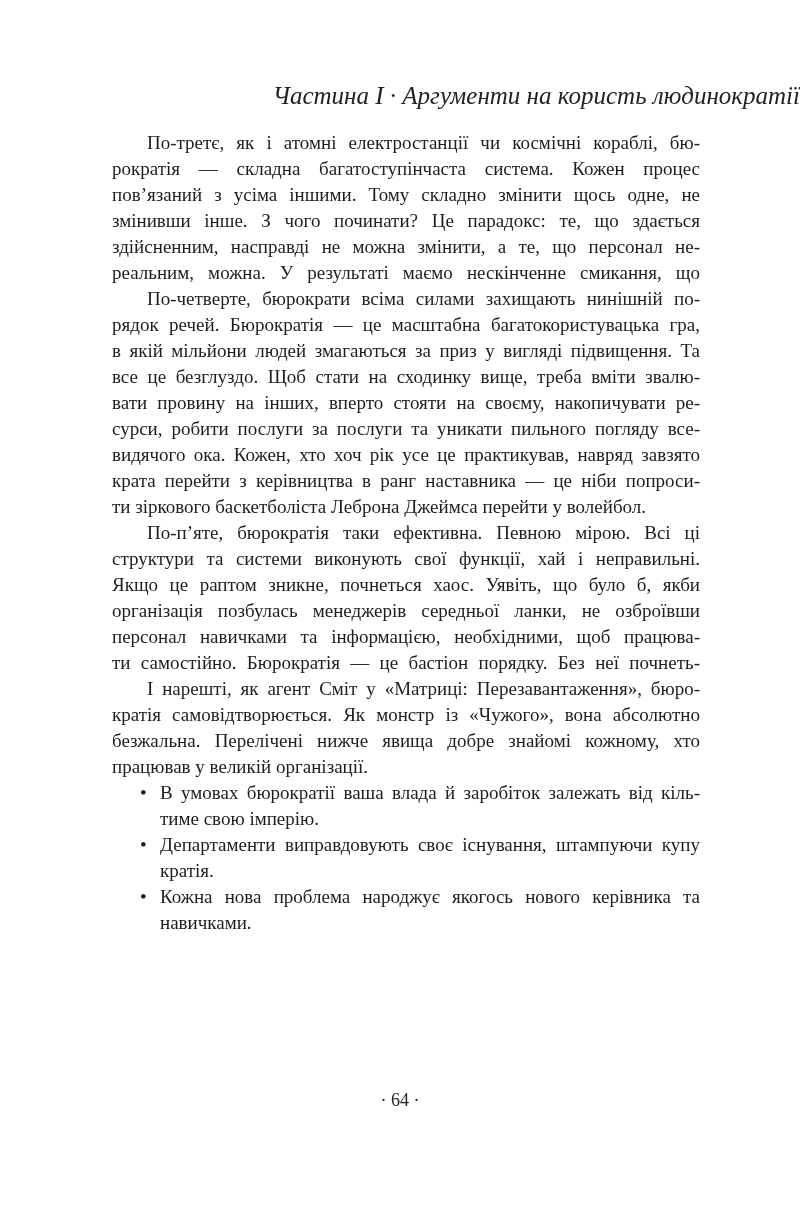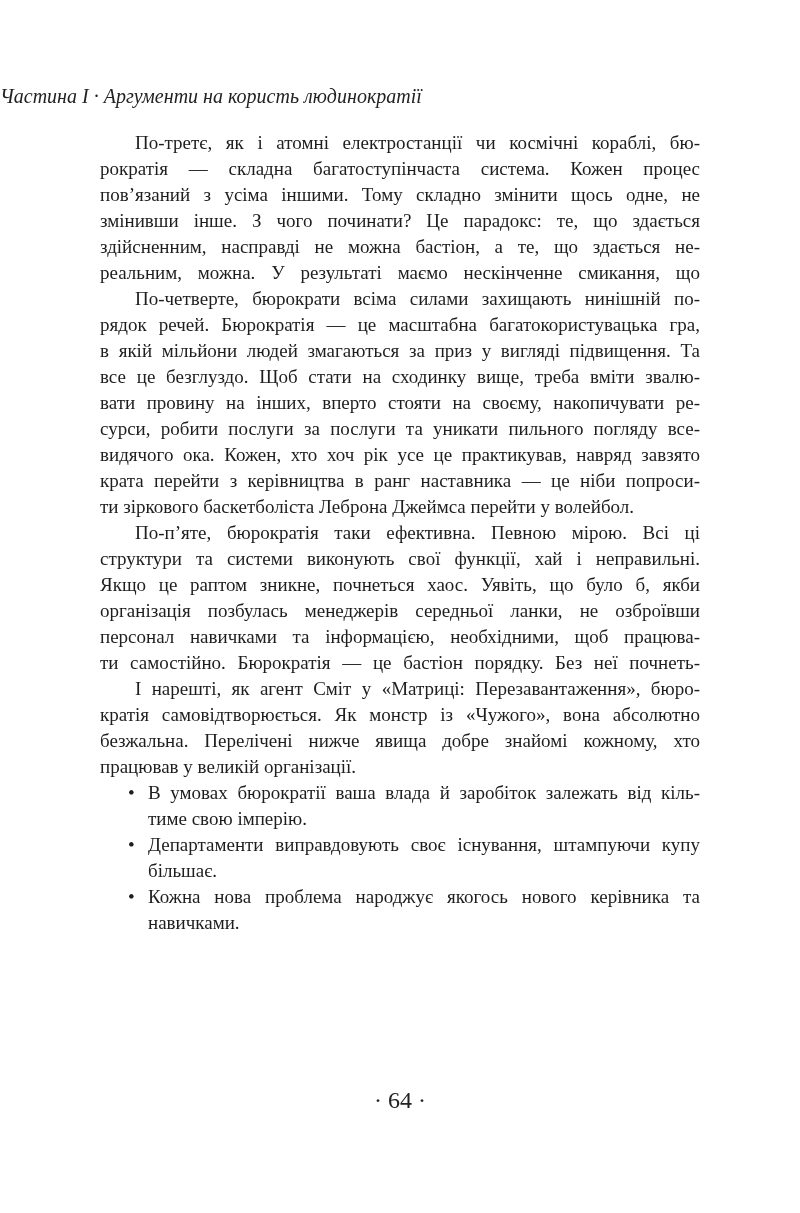--- a/index.html
+++ b/index.html
@@ -14,38 +14,39 @@
     background: #ffffff;
     font-family: "Liberation Serif", "DejaVu Serif", serif;
     color: #1e1e1e;
     overflow: hidden;
   }
   .running-header {
     position: absolute;
     top: 84px;
     left: 0;
     width: 800px;
-    text-align: left;
+    text-align: right;
     font-style: italic;
-    font-size: 20px;
+    font-size: 25px;
     line-height: 24px;
     color: #222222;
   }
   .page-body {
     position: absolute;
     top: 130px;
     left: 100px;
     width: 600px;
     font-size: 19px;
     line-height: 26px;
   }
   .line {
     text-align: justify;
     text-align-last: justify;
     white-space: normal;
+    margin-left: 12px;
   }
   .line.last {
     text-align-last: left;
   }
   .paragraph .line.first {
     text-indent: 35px;
   }
   .bullet {
     padding-left: 48px;
   }
@@ -56,38 +57,38 @@
     position: absolute;
     left: -20px;
     top: 0;
   }
   .page-footer {
     position: absolute;
     top: 1088px;
     left: 0;
     width: 800px;
     text-align: center;
-    font-size: 24px;
+    font-size: 18px;
     line-height: 24px;
     color: #222222;
   }
 </style>
 </head>
 <body>
 
 <div class="page">
   <div class="running-header">Частина І · Аргументи на користь людинократії</div>
 
   <div class="page-body">
       <div class="block paragraph">
         <div class="line first">По-третє, як і атомні електростанції чи космічні кораблі, бю-</div>
         <div class="line">рократія — складна багатоступінчаста система. Кожен процес</div>
         <div class="line">пов’язаний з усіма іншими. Тому складно змінити щось одне, не</div>
         <div class="line">змінивши інше. З чого починати? Це парадокс: те, що здається</div>
-        <div class="line">здійсненним, насправді не можна бастіон, а те, що здається не-</div>
+        <div class="line">здійсненним, насправді не можна змінити, а те, що персонал не-</div>
         <div class="line">реальним, можна. У результаті маємо нескінченне смикання, що</div>
       </div>
       <div class="block paragraph">
         <div class="line first">По-четверте, бюрократи всіма силами захищають нинішній по-</div>
         <div class="line">рядок речей. Бюрократія — це масштабна багатокористувацька гра,</div>
         <div class="line">в якій мільйони людей змагаються за приз у вигляді підвищення. Та</div>
         <div class="line">все це безглуздо. Щоб стати на сходинку вище, треба вміти звалю-</div>
         <div class="line">вати провину на інших, вперто стояти на своєму, накопичувати ре-</div>
         <div class="line">сурси, робити послуги за послуги та уникати пильного погляду все-</div>
         <div class="line">видячого ока. Кожен, хто хоч рік усе це практикував, навряд завзято</div>
@@ -107,21 +108,21 @@
         <div class="line">кратія самовідтворюється. Як монстр із «Чужого», вона абсолютно</div>
         <div class="line">безжальна. Перелічені нижче явища добре знайомі кожному, хто</div>
         <div class="line last">працював у великій організації.</div>
       </div>
       <div class="block bullet">
         <div class="line first"><span class="marker">•</span>В умовах бюрократії ваша влада й заробіток залежать від кіль-</div>
         <div class="line last">тиме свою імперію.</div>
       </div>
       <div class="block bullet">
         <div class="line first"><span class="marker">•</span>Департаменти виправдовують своє існування, штампуючи купу</div>
-        <div class="line last">більшає.</div>
+        <div class="line last">кратія.</div>
       </div>
       <div class="block bullet">
         <div class="line first"><span class="marker">•</span>Кожна нова проблема народжує якогось нового керівника та</div>
         <div class="line last">навичками.</div>
       </div>
     </div>
 
   <div class="page-footer">· 64 ·</div>
 </div>
 

